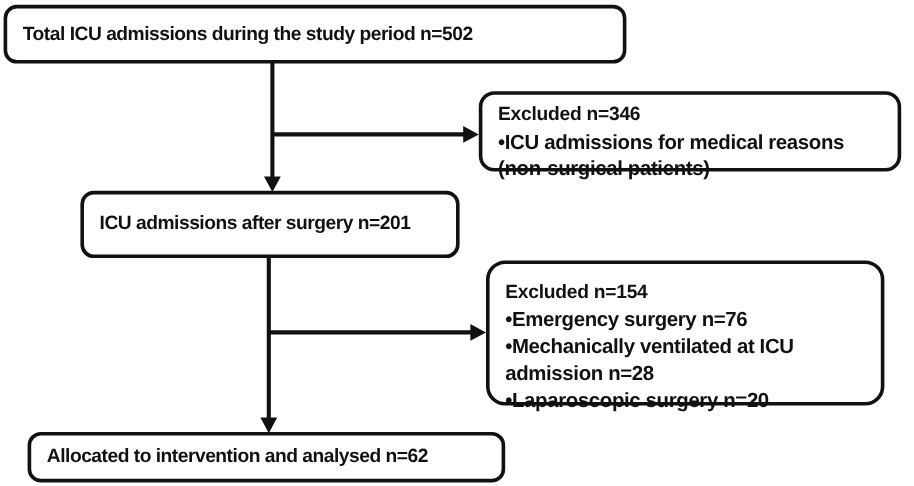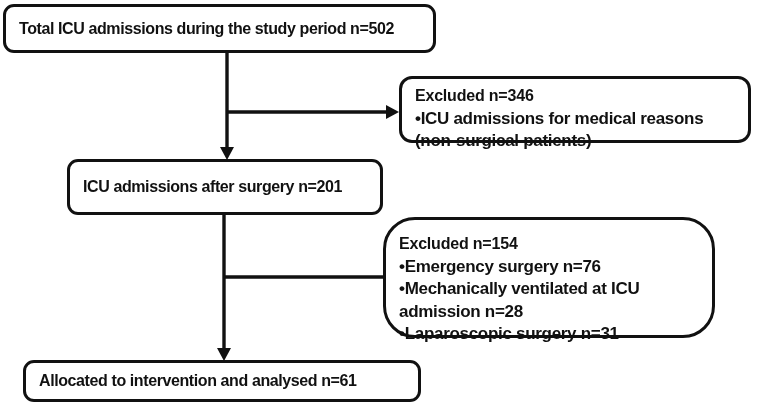--- a/index.html
+++ b/index.html
@@ -52,24 +52,24 @@
     letter-spacing: -0.2px;
     line-height: 1.25;
     margin-bottom: 2px;
   }
   .bullet {
     font-size: 17px;
     font-weight: 700;
     letter-spacing: -0.3px;
     line-height: 1.32;
   }
-  #box-total        { left: 3px;   top: 4px;   width: 433px; height: 49px; }
+  #box-total        { left: 3px;   top: 4px;   width: 519px; height: 49px; }
   #box-excluded-1   { left: 399px; top: 76px;  width: 352px; height: 67px;  padding: 7px 8px 6px 13px; }
   #box-after-surgery{ left: 67px;  top: 159px; width: 316px; height: 56px; }
-  #box-excluded-2   { left: 383px; top: 217px; width: 332px; height: 121px; padding: 14px 8px 8px 13px; border-radius: 32px; }
+  #box-excluded-2   { left: 405px; top: 217px; width: 332px; height: 121px; padding: 14px 8px 8px 13px; border-radius: 16px; }
   #box-allocated    { left: 23px;  top: 360px; width: 398px; height: 42px; }
 </style>
 </head>
 <body>
 
 <div class="stage">
 
   <svg class="connectors" viewBox="0 0 762 405" xmlns="http://www.w3.org/2000/svg">
 
     <path d="M227,52 L227,148" stroke="#111111" stroke-width="3.4" fill="none"></path>
@@ -95,20 +95,20 @@
   </div>
 
   <div class="box main-box" id="box-after-surgery">
     <span class="main-label">ICU admissions after surgery n=201</span>
   </div>
 
   <div class="box excl-box" id="box-excluded-2">
     <div class="excl-title">Excluded n=154</div>
     <div class="bullet">•Emergency surgery n=76</div>
     <div class="bullet">•Mechanically ventilated at ICU admission n=28</div>
-    <div class="bullet">•Laparoscopic surgery n=31</div>
+    <div class="bullet">•Laparoscopic surgery n=20</div>
   </div>
 
   <div class="box main-box" id="box-allocated">
-    <span class="main-label">Allocated to intervention and analysed n=61</span>
+    <span class="main-label">Allocated to intervention and analysed n=62</span>
   </div>
 
 </div>
 
 </body></html>

